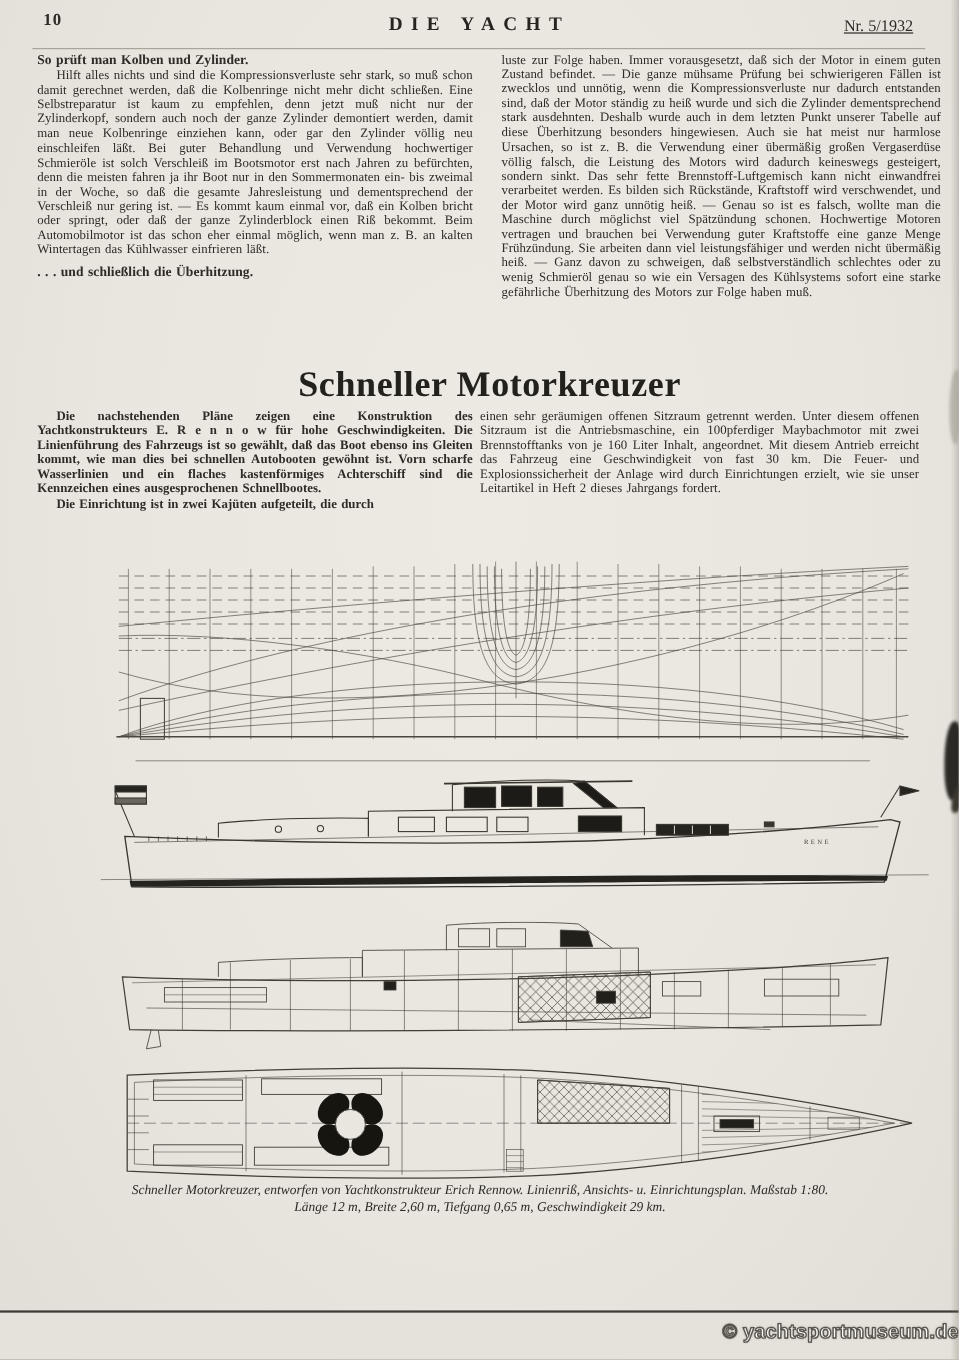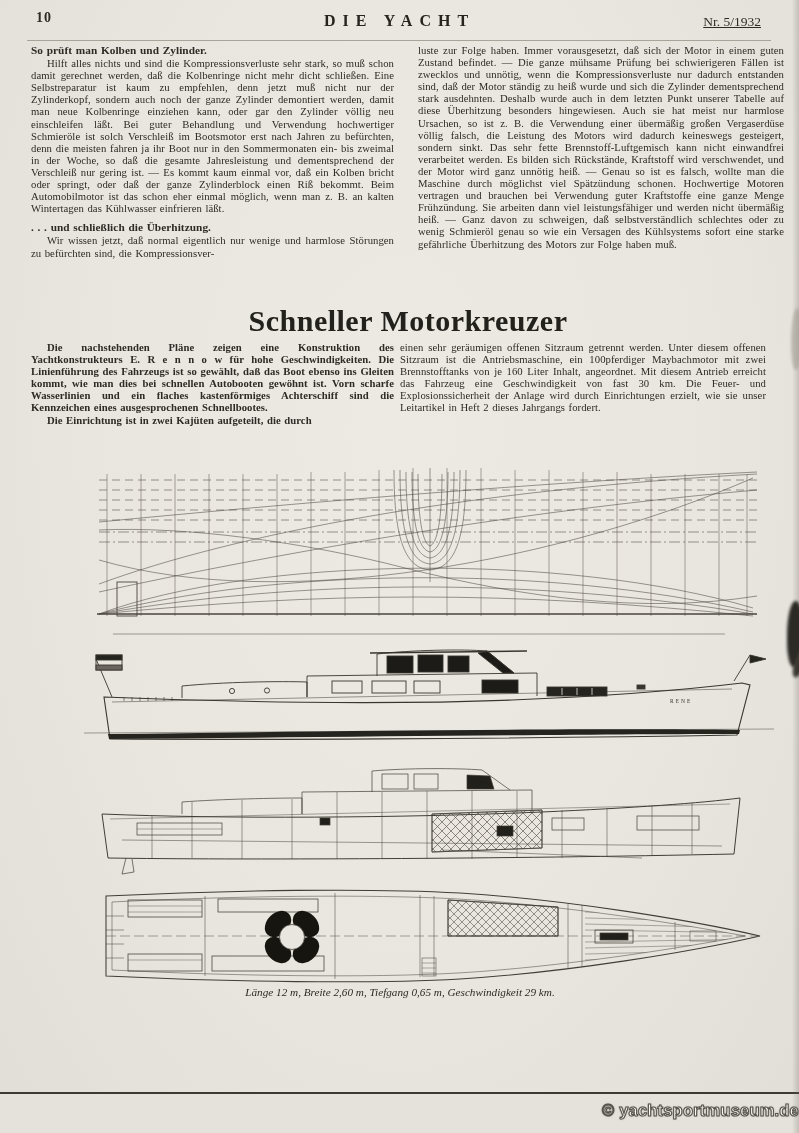--- a/index.html
+++ b/index.html
@@ -52,21 +52,20 @@
 
   <div class="pagenum">10</div>
   <div class="journal">DIE YACHT</div>
   <div class="issue">Nr. 5/1932</div>
   <div class="header-rule"></div>
 
   <div class="col col-a1-left">
     <div class="subhead">So prüft man Kolben und Zylinder.</div>
     <p>Hilft alles nichts und sind die Kompressionsverluste sehr stark, so muß schon damit gerechnet werden, daß die Kolbenringe nicht mehr dicht schließen. Eine Selbstreparatur ist kaum zu empfehlen, denn jetzt muß nicht nur der Zylinderkopf, sondern auch noch der ganze Zylinder demontiert werden, damit man neue Kolbenringe einziehen kann, oder gar den Zylinder völlig neu einschleifen läßt. Bei guter Behandlung und Verwendung hochwertiger Schmieröle ist solch Verschleiß im Bootsmotor erst nach Jahren zu befürchten, denn die meisten fahren ja ihr Boot nur in den Sommermonaten ein- bis zweimal in der Woche, so daß die gesamte Jahresleistung und dementsprechend der Verschleiß nur gering ist. — Es kommt kaum einmal vor, daß ein Kolben bricht oder springt, oder daß der ganze Zylinderblock einen Riß bekommt. Beim Automobilmotor ist das schon eher einmal möglich, wenn man z. B. an kalten Wintertagen das Kühlwasser einfrieren läßt.</p>
     <div class="subhead subhead2">. . . und schließlich die Überhitzung.</div>
-    <p>Wir wissen jetzt, daß normal eigentlich nur wenige und harmlose Störungen zu befürchten sind, die Kompressionsver-</p>
   </div>
 
   <div class="col col-a1-right">
     <p class="noindent">luste zur Folge haben.  Immer vorausgesetzt, daß sich der Motor in einem guten Zustand befindet. — Die ganze mühsame Prüfung bei schwierigeren Fällen ist zwecklos und unnötig, wenn die Kompressionsverluste nur dadurch entstanden sind, daß der Motor ständig zu heiß wurde und sich die Zylinder dementsprechend stark ausdehnten.  Deshalb wurde auch in dem letzten Punkt unserer Tabelle auf diese Überhitzung besonders hingewiesen.  Auch sie hat meist nur harmlose Ursachen, so ist z. B. die Verwendung einer übermäßig großen Vergaserdüse völlig falsch, die Leistung des Motors wird dadurch keineswegs gesteigert, sondern sinkt.  Das sehr fette Brennstoff-Luftgemisch kann nicht einwandfrei verarbeitet werden.  Es bilden sich Rückstände, Kraftstoff wird verschwendet, und der Motor wird ganz unnötig heiß. — Genau so ist es falsch, wollte man die Maschine durch möglichst viel Spätzündung schonen.  Hochwertige Motoren vertragen und brauchen bei Verwendung guter Kraftstoffe eine ganze Menge Frühzündung.  Sie arbeiten dann viel leistungsfähiger und werden nicht übermäßig heiß. — Ganz davon zu schweigen, daß selbstverständlich schlechtes oder zu wenig Schmieröl genau so wie ein Versagen des Kühlsystems sofort eine starke gefährliche Überhitzung des Motors zur Folge haben muß.</p>
   </div>
 
   <div class="headline">Schneller Motorkreuzer</div>
 
   <div class="col col-a2-left">
     <p>Die nachstehenden Pläne zeigen eine Konstruktion des Yachtkonstrukteurs E. R e n n o w für hohe Geschwindigkeiten. Die Linienführung des Fahrzeugs ist so gewählt, daß das Boot ebenso ins Gleiten kommt, wie man dies bei schnellen Autobooten gewöhnt ist.  Vorn scharfe Wasserlinien und ein flaches kastenförmiges Achterschiff sind die Kennzeichen eines ausgesprochenen Schnellbootes.</p>
@@ -323,20 +322,21 @@
         <line x1="332" y1="77" x2="346" y2="77" stroke-width="0.4"></line>
         <line x1="332" y1="82" x2="346" y2="82" stroke-width="0.4"></line>
         <line x1="332" y1="87" x2="346" y2="87" stroke-width="0.4"></line>
 
         <rect x="600" y="45" width="26" height="10" stroke-width="0.5"></rect>
       </g>
     </svg>
   </div>
 
   <div class="caption">
+    <div>Schneller Motorkreuzer, entworfen von Yachtkonstrukteur Erich Rennow. Linienriß, Ansichts- u. Einrichtungsplan. Maßstab 1:80.</div>
     <div>Länge 12 m, Breite 2,60 m, Tiefgang 0,65 m, Geschwindigkeit 29 km.</div>
   </div>
 
   <div class="bottom-rule"></div>
   <div class="bottom-strip"></div>
   <div class="watermark">© yachtsportmuseum.de</div>
 
   <div class="edge-shade"></div>
   <div class="blob blob1"></div>
   <div class="blob blob2"></div>

